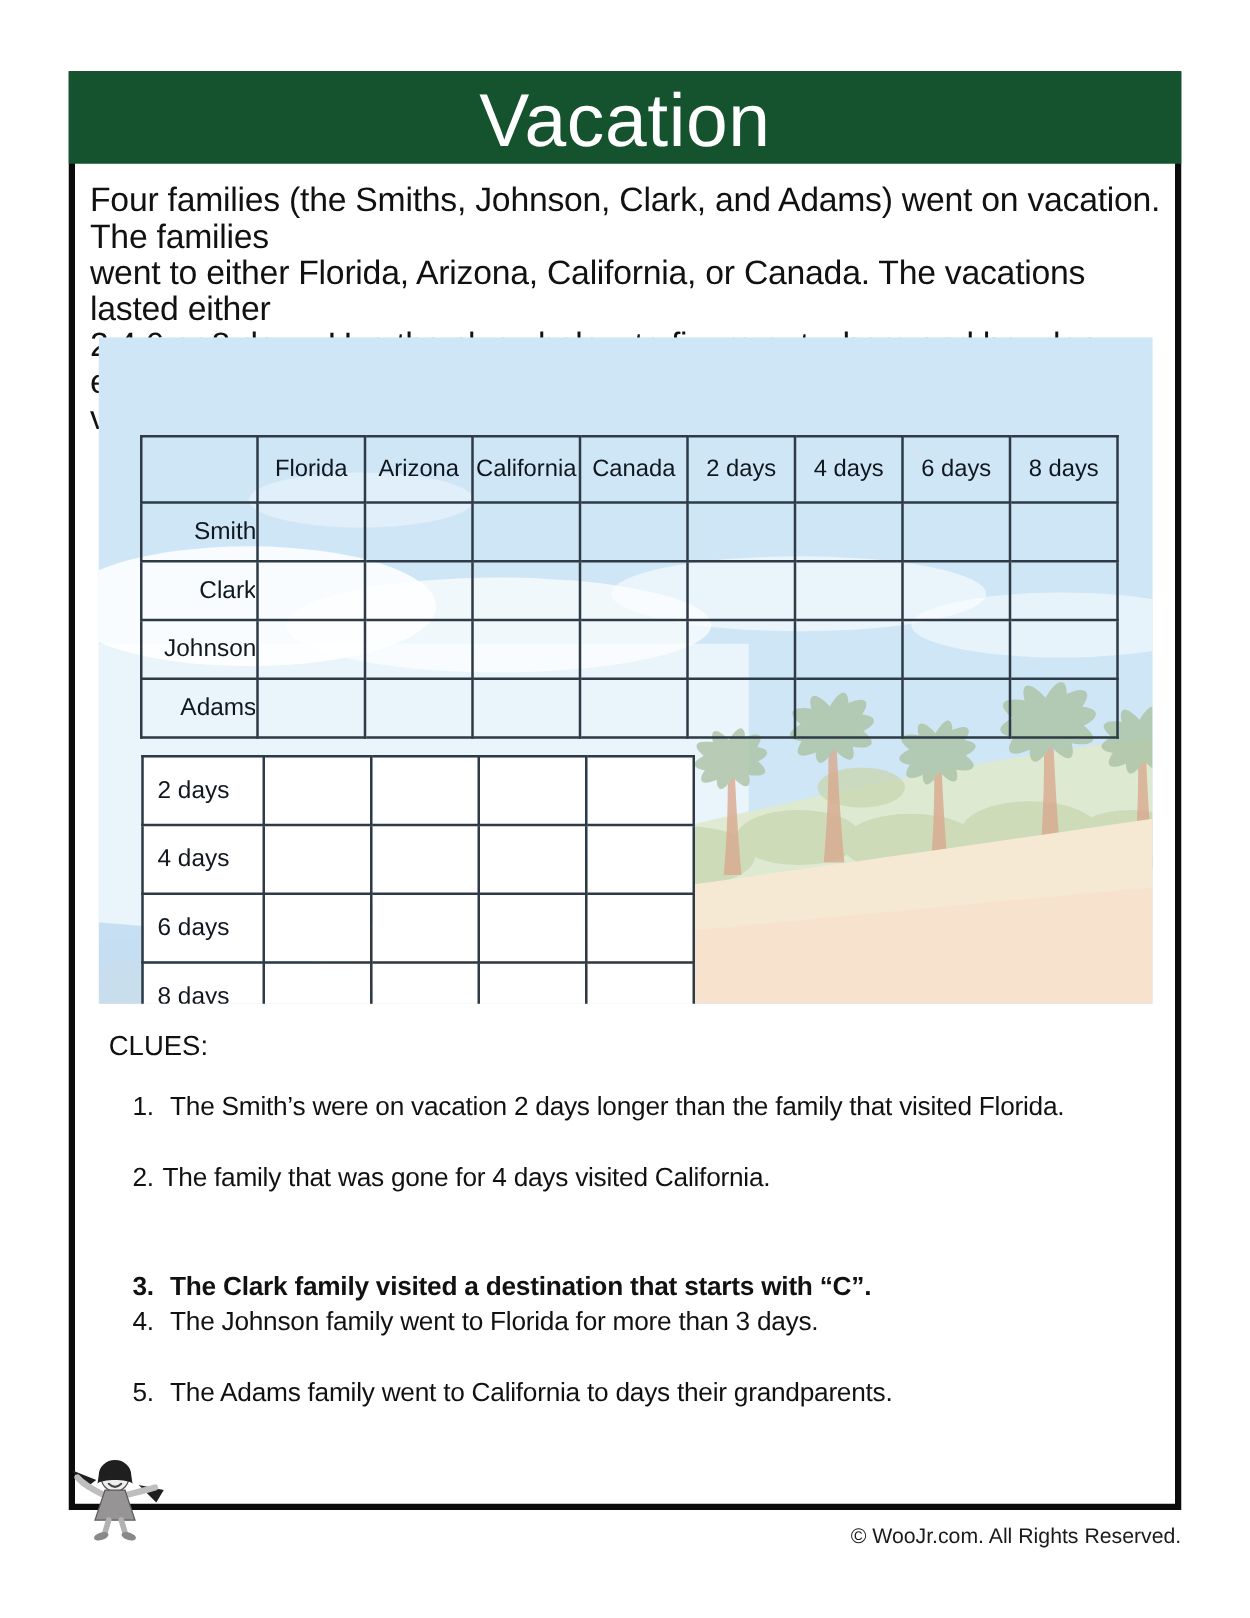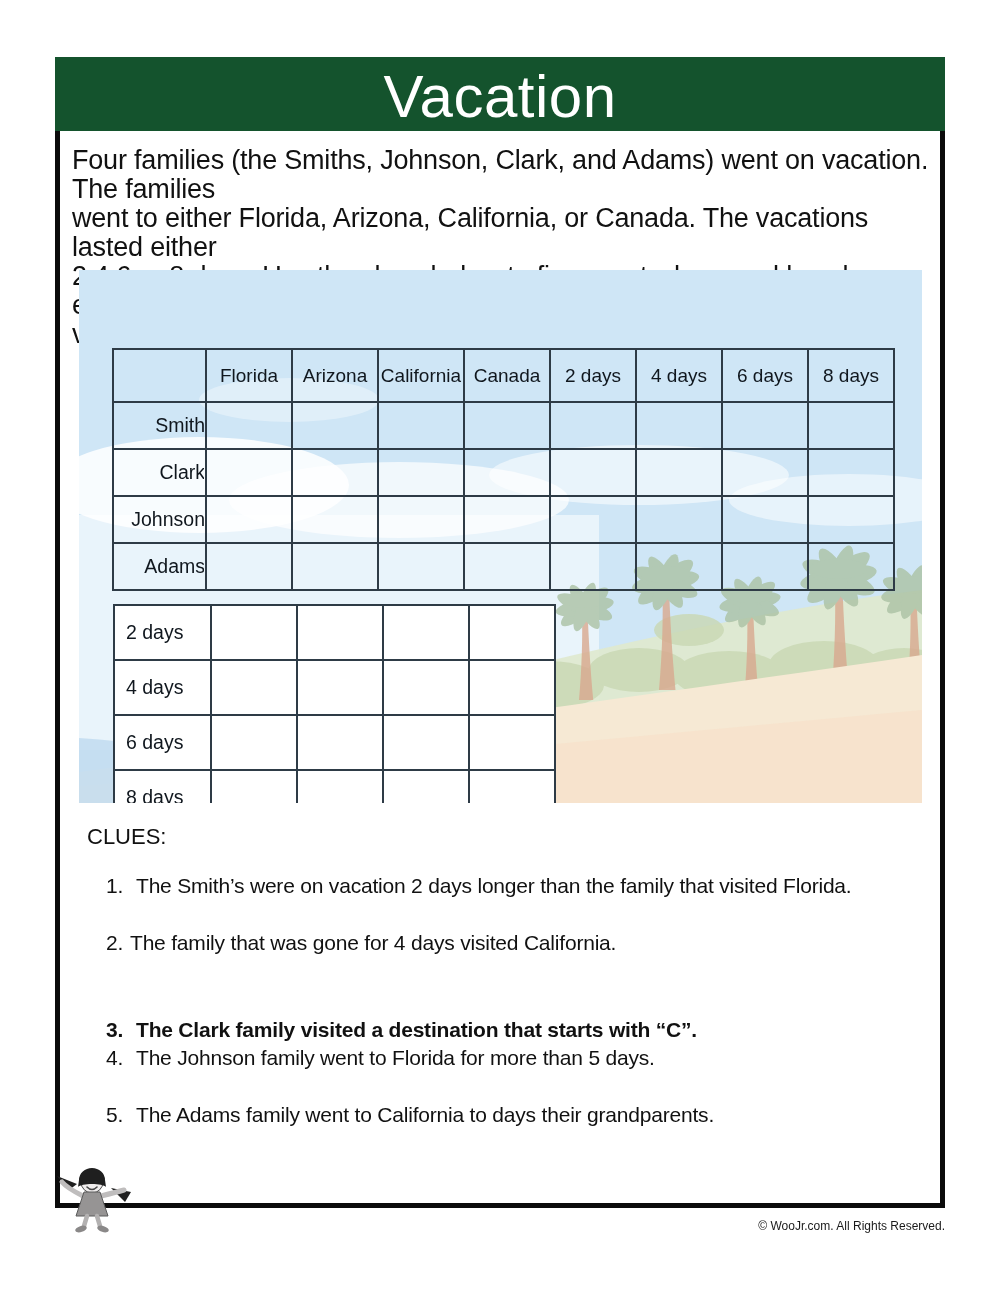--- a/index.html
+++ b/index.html
@@ -49,21 +49,21 @@
   #clue-0{top:874px;}
   #clue-1{top:931px;}
   #clue-1 .num{min-width:24px;}
   #clue-2{top:1018px;font-weight:bold;}
   #clue-3{top:1046px;}
   #clue-4{top:1103px;}
   
   #mascot{position:absolute;left:53px;top:1158px;width:84px;height:78px;z-index:4;}
   #copyright{
     position:absolute;left:55px;top:1219px;width:890px;text-align:right;
-    font-size:12px;color:#1a1a1a;z-index:2;
+    font-size:17px;color:#1a1a1a;z-index:2;
   }
 </style>
 </head>
 <body>
 
 <div id="frame"></div>
 
 <div id="titlebar">
   <span class="t">Vacation</span>
 </div>
@@ -223,21 +223,21 @@
 <div class="clue" id="clue-0">
   <span class="num">1.</span><span>The Smith’s were on vacation 2 days longer than the family that visited Florida.</span>
 </div>
 <div class="clue" id="clue-1">
   <span class="num">2.</span><span>The family that was gone for 4 days visited California.</span>
 </div>
 <div class="clue" id="clue-2">
   <span class="num">3.</span><span>The Clark family visited a destination that starts with “C”.</span>
 </div>
 <div class="clue" id="clue-3">
-  <span class="num">4.</span><span>The Johnson family went to Florida for more than 5 days.</span>
+  <span class="num">4.</span><span>The Johnson family went to Florida for more than 3 days.</span>
 </div>
 <div class="clue" id="clue-4">
   <span class="num">5.</span><span>The Adams family went to California to days their grandparents.</span>
 </div>
 
 <svg id="mascot" viewBox="0 0 84 78" xmlns="http://www.w3.org/2000/svg">
 
   <polygon points="4,18 24,26 16,32" fill="#1f1f1f"></polygon>
   <polygon points="58,30 78,34 72,44" fill="#1f1f1f"></polygon>
 

